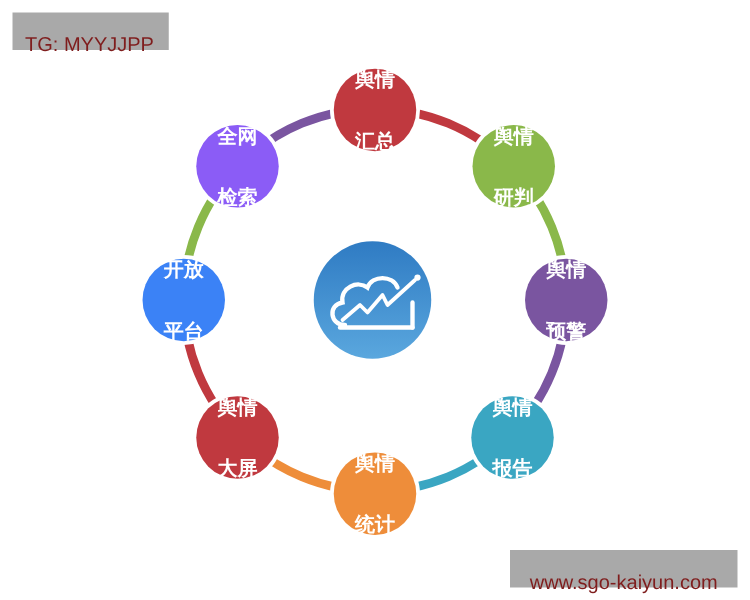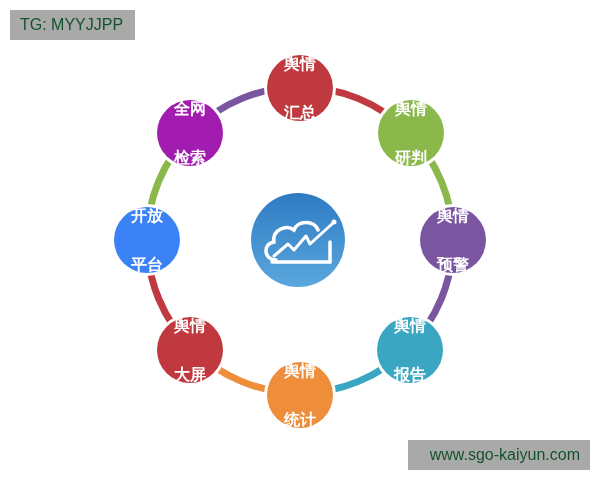--- a/index.html
+++ b/index.html
@@ -2,26 +2,26 @@
 <html><head>
   <meta charset="utf-8">
   <style>
     html, body { margin: 0; padding: 0; }
     body {
       width: 600px; height: 480px; background: #ffffff;
       position: relative; overflow: hidden;
       font-family: "DejaVu Sans", sans-serif;
     }
     .watermark {
-      position: absolute; background: #a9a9a9; color: #14532d;
+      position: absolute; background: #a9a9a9; color: #7f1d1d;
       font-family: "Liberation Sans", sans-serif; font-size: 16px;
-      line-height: 30px; padding: 0 10px; box-sizing: border-box;
+      line-height: 30px; padding: 12px 10px; box-sizing: border-box;
     }
     #wm-top { left: 10px; top: 10px; height: 30px; width: 125px; }
-    #wm-bottom { left: 408px; top: 440px; height: 30px; width: 182px; text-align: right; }
+    #wm-bottom { left: 408px; top: 440px; height: 30px; width: 182px; text-align: center; }
     svg#diagram { position: absolute; left: 0; top: 0; }
     .node {
       position: absolute; width: 66px; height: 66px; border-radius: 50%;
       display: flex; flex-direction: column; align-items: center; justify-content: center;
       color: #ffffff; font-weight: bold; font-size: 16px; line-height: 21px;
       box-shadow: 0 0 0 3px #ffffff;
       gap: 28px;
     }
     .node span { display: block; letter-spacing: 0px; }
     .center-logo { position: absolute; left: 250px; top: 192px; width: 96px; height: 96px; }
@@ -91,18 +91,18 @@
   <span>统计</span>
 </div>
 <div class="node" style="left:157px;top:317px;background:#c0393f;">
   <span>舆情</span>
   <span>大屏</span>
 </div>
 <div class="node" style="left:114px;top:207px;background:#3b82f6;">
   <span>开放</span>
   <span>平台</span>
 </div>
-<div class="node" style="left:157px;top:100px;background:#a21caf;">
+<div class="node" style="left:157px;top:100px;background:#8b5cf6;">
   <span>全网</span>
   <span>检索</span>
 </div>
 
 <div class="watermark" id="wm-bottom">www.sgo-kaiyun.com</div>
 
 </body></html>

